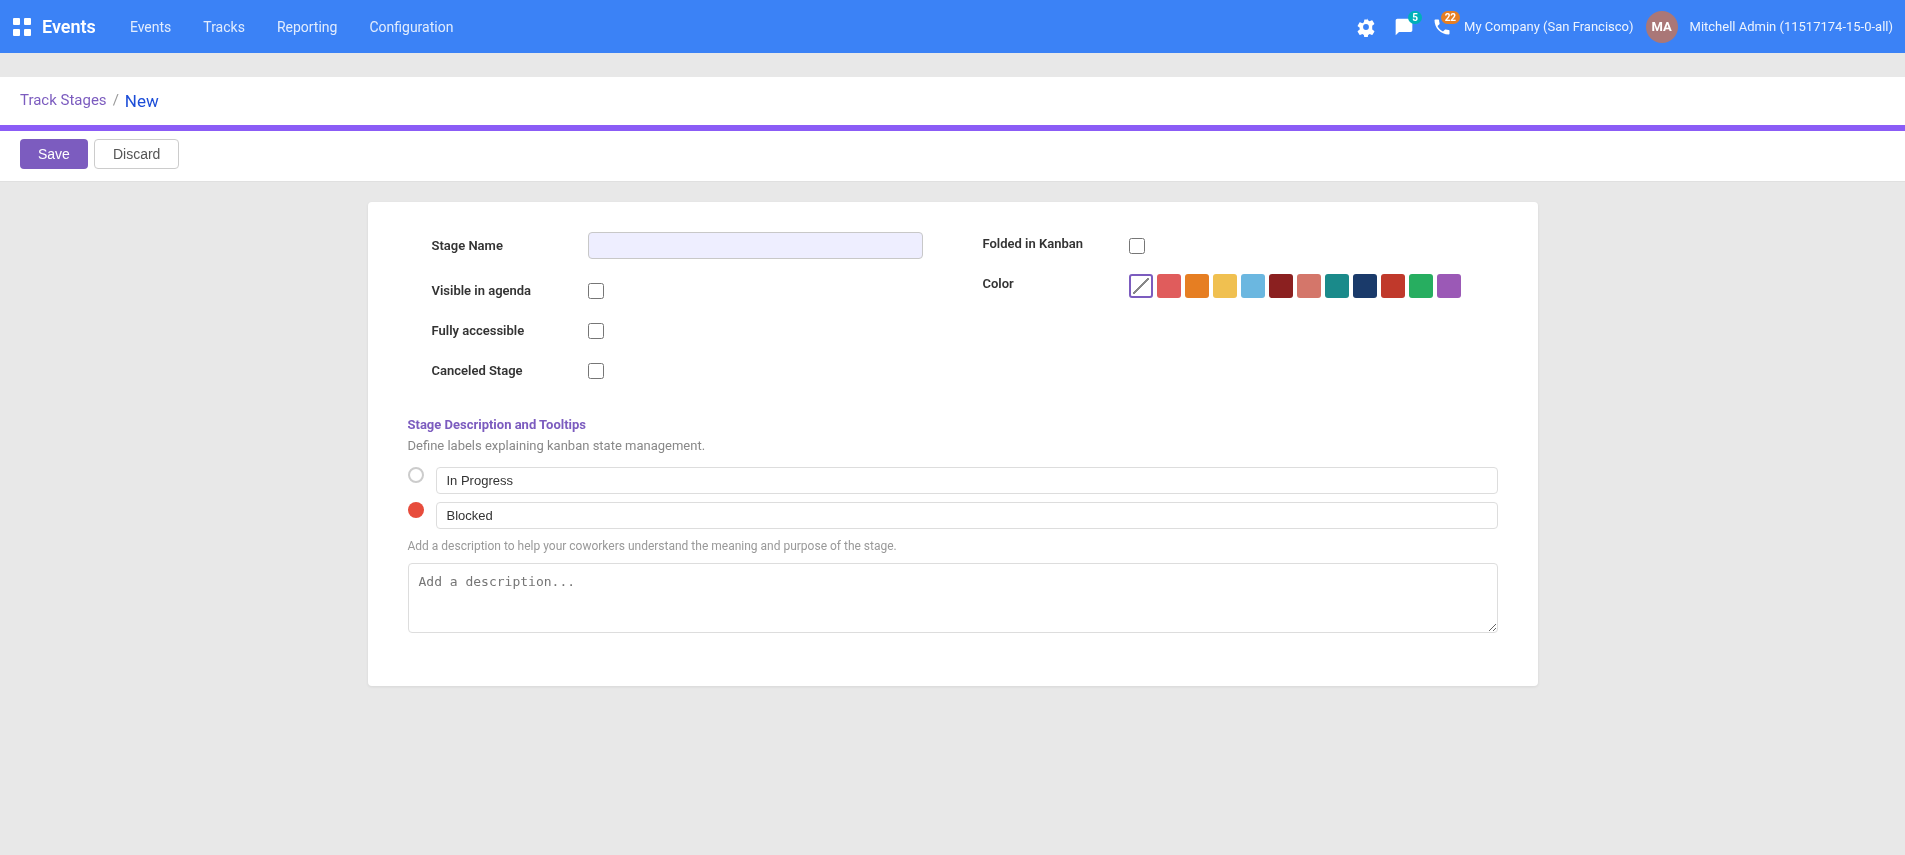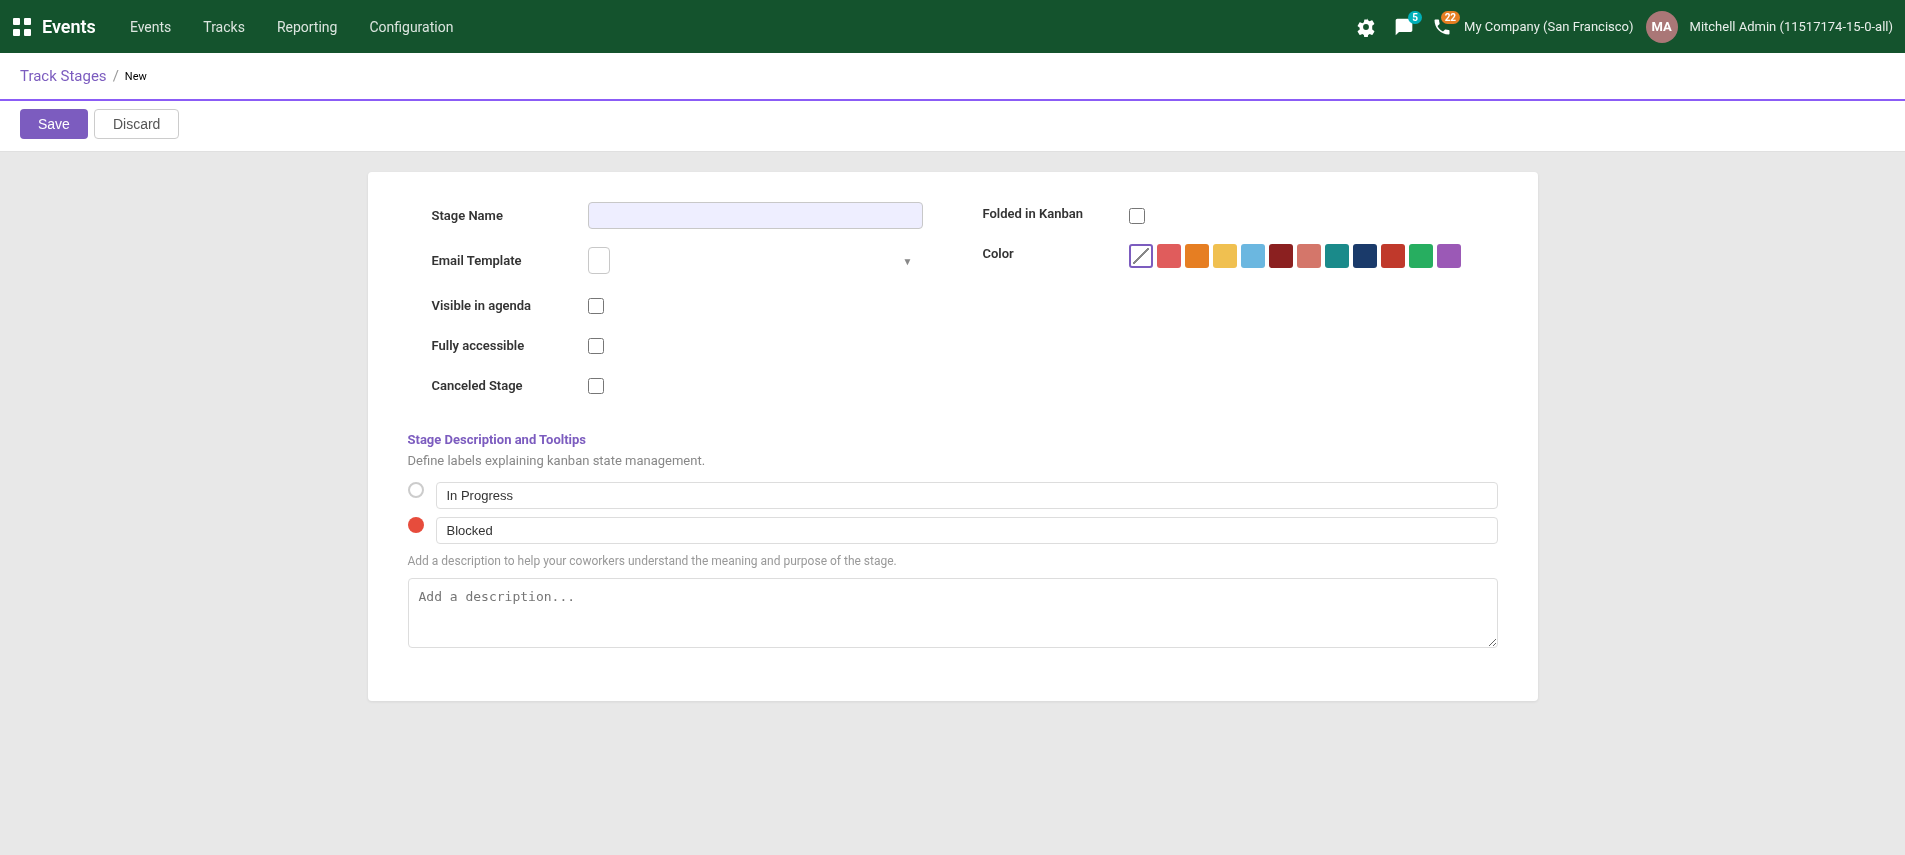--- a/index.html
+++ b/index.html
@@ -1,20 +1,20 @@
 <!DOCTYPE html>
 <html><head>
   <meta charset="utf-8">
   <style>
     * { box-sizing: border-box; margin: 0; padding: 0; }
     body { font-family: -apple-system, BlinkMacSystemFont, 'Segoe UI', Roboto, sans-serif; background: #e8e8e8; font-size: 14px; color: #333; }
 
     
     .topnav {
-      background: #14532d;
+      background: #3b82f6;
       display: flex;
       align-items: center;
       height: 53px;
       padding: 0 12px;
       color: white;
     }
     .topnav-grid-icon {
       margin-right: 10px;
       display: flex;
       align-items: center;
@@ -80,36 +80,36 @@
     .topnav-user {
       color: rgba(255,255,255,0.9);
       font-size: 13px;
     }
 
     
     .breadcrumb-bar {
       background: white;
       padding: 14px 20px;
       display: flex;
-      align-items: center;
-      border-bottom: 2px solid #8b5cf6;
+      border-bottom: 6px solid #8b5cf6;
+      margin-top: 24px;
     }
     .breadcrumb-link {
       color: #7c5cbf;
       cursor: pointer;
       font-size: 15px;
     }
     .breadcrumb-sep {
       color: #999;
       margin: 0 6px;
       font-size: 15px;
     }
     .breadcrumb-current {
-      color: #000000;
-      font-size: 11px;
+      color: #1d4ed8;
+      font-size: 17px;
     }
 
     
     .action-bar {
       background: white;
       padding: 8px 20px 12px;
       display: flex;
       gap: 6px;
       border-bottom: 1px solid #e0e0e0;
     }
@@ -391,28 +391,20 @@
 
     <div class="form-columns">
 
       <div>
 
         <div class="form-group">
           <label class="form-label">Stage Name</label>
           <input type="text" class="form-control" style="flex: 1 1 0%;" placeholder="">
         </div>
 
-        <div class="form-group">
-          <label class="form-label">Email Template</label>
-          <div class="select-wrapper">
-            <select class="form-control-select">
-              <option value=""></option>
-            </select>
-          </div>
-        </div>
 
         <div class="form-group">
           <label class="form-label">Visible in agenda</label>
           <input type="checkbox" class="checkbox-control" style="">
         </div>
 
         <div class="form-group">
           <label class="form-label">Fully accessible</label>
           <input type="checkbox" class="checkbox-control" style="">
         </div>

